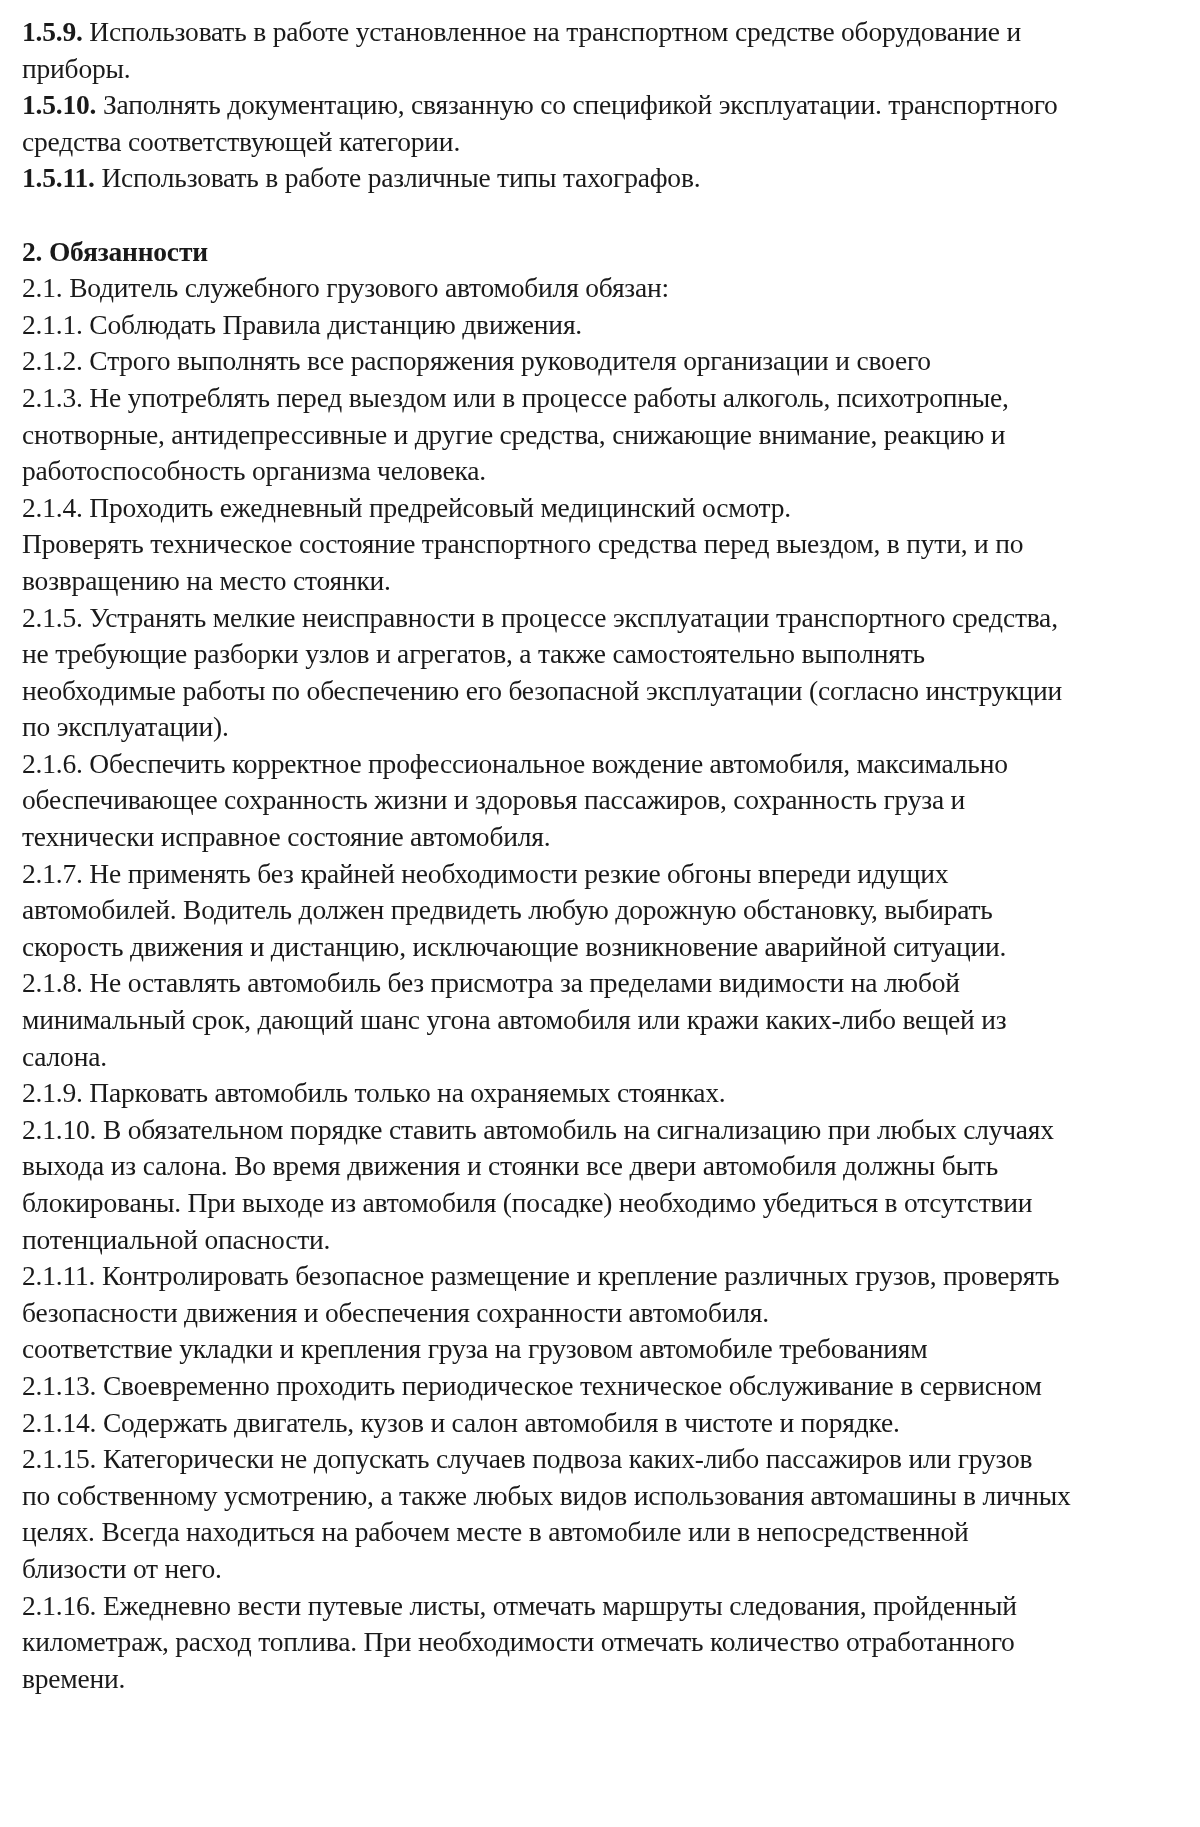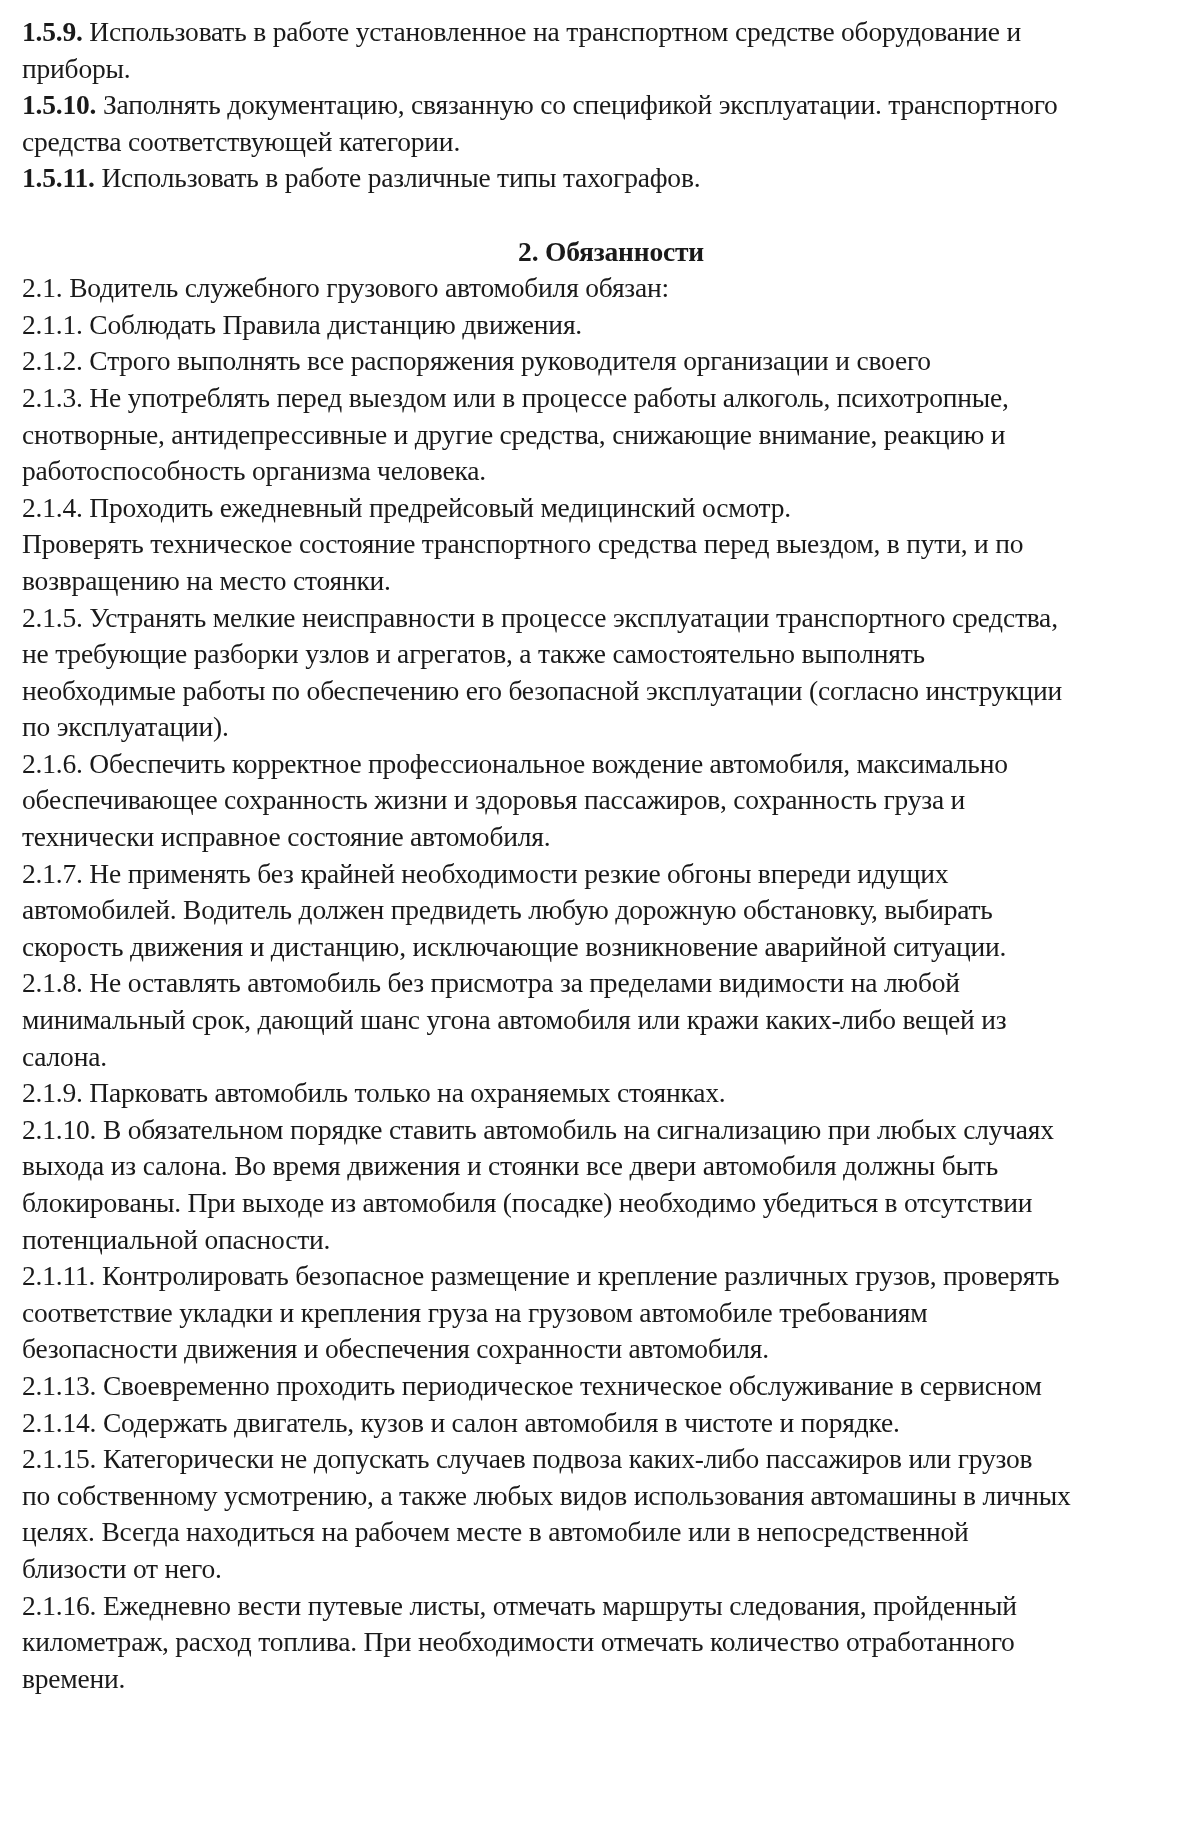--- a/index.html
+++ b/index.html
@@ -9,21 +9,21 @@
     color: #1a1a1a;
   }
   .page { position: relative; padding: 14px 0 0 22px; }
   .line {
     font-size: 27.5px;
     line-height: 36.6px;
     white-space: nowrap;
     letter-spacing: -0.2px;
   }
   .gap { height: 36.6px; }
-  .b { font-weight: bold; text-align: center; }
+  .b { font-weight: bold; }
 </style>
 </head>
 <body>
 
 <div class="page">
 
   <div>
     <div class="line"><span class="b">1.5.9.</span><span> Использовать в работе установленное на транспортном средстве оборудование и</span></div>
     <div class="line">приборы.</div>
   </div>
@@ -81,22 +81,22 @@
     <div class="line">2.1.9.  Парковать автомобиль только на охраняемых стоянках.</div>
   </div>
   <div>
     <div class="line">2.1.10.  В обязательном порядке ставить автомобиль на сигнализацию при любых случаях</div>
     <div class="line">выхода из салона. Во время движения и стоянки все двери автомобиля должны быть</div>
     <div class="line">блокированы. При выходе из автомобиля (посадке) необходимо убедиться в отсутствии</div>
     <div class="line">потенциальной опасности.</div>
   </div>
   <div>
     <div class="line">2.1.11.  Контролировать безопасное размещение и крепление различных грузов, проверять</div>
+    <div class="line">безопасности движения и обеспечения сохранности автомобиля.</div>
     <div class="line">соответствие укладки и крепления груза на грузовом автомобиле требованиям</div>
-    <div class="line">безопасности движения и обеспечения сохранности автомобиля.</div>
   </div>
   <div>
     <div class="line">2.1.13.  Своевременно проходить периодическое техническое обслуживание в сервисном</div>
   </div>
   <div>
     <div class="line">2.1.14.  Содержать двигатель, кузов и салон автомобиля в чистоте и порядке.</div>
   </div>
   <div>
     <div class="line">2.1.15.  Категорически не допускать случаев подвоза каких-либо пассажиров или грузов</div>
     <div class="line">по собственному усмотрению, а также любых видов использования автомашины в личных</div>

